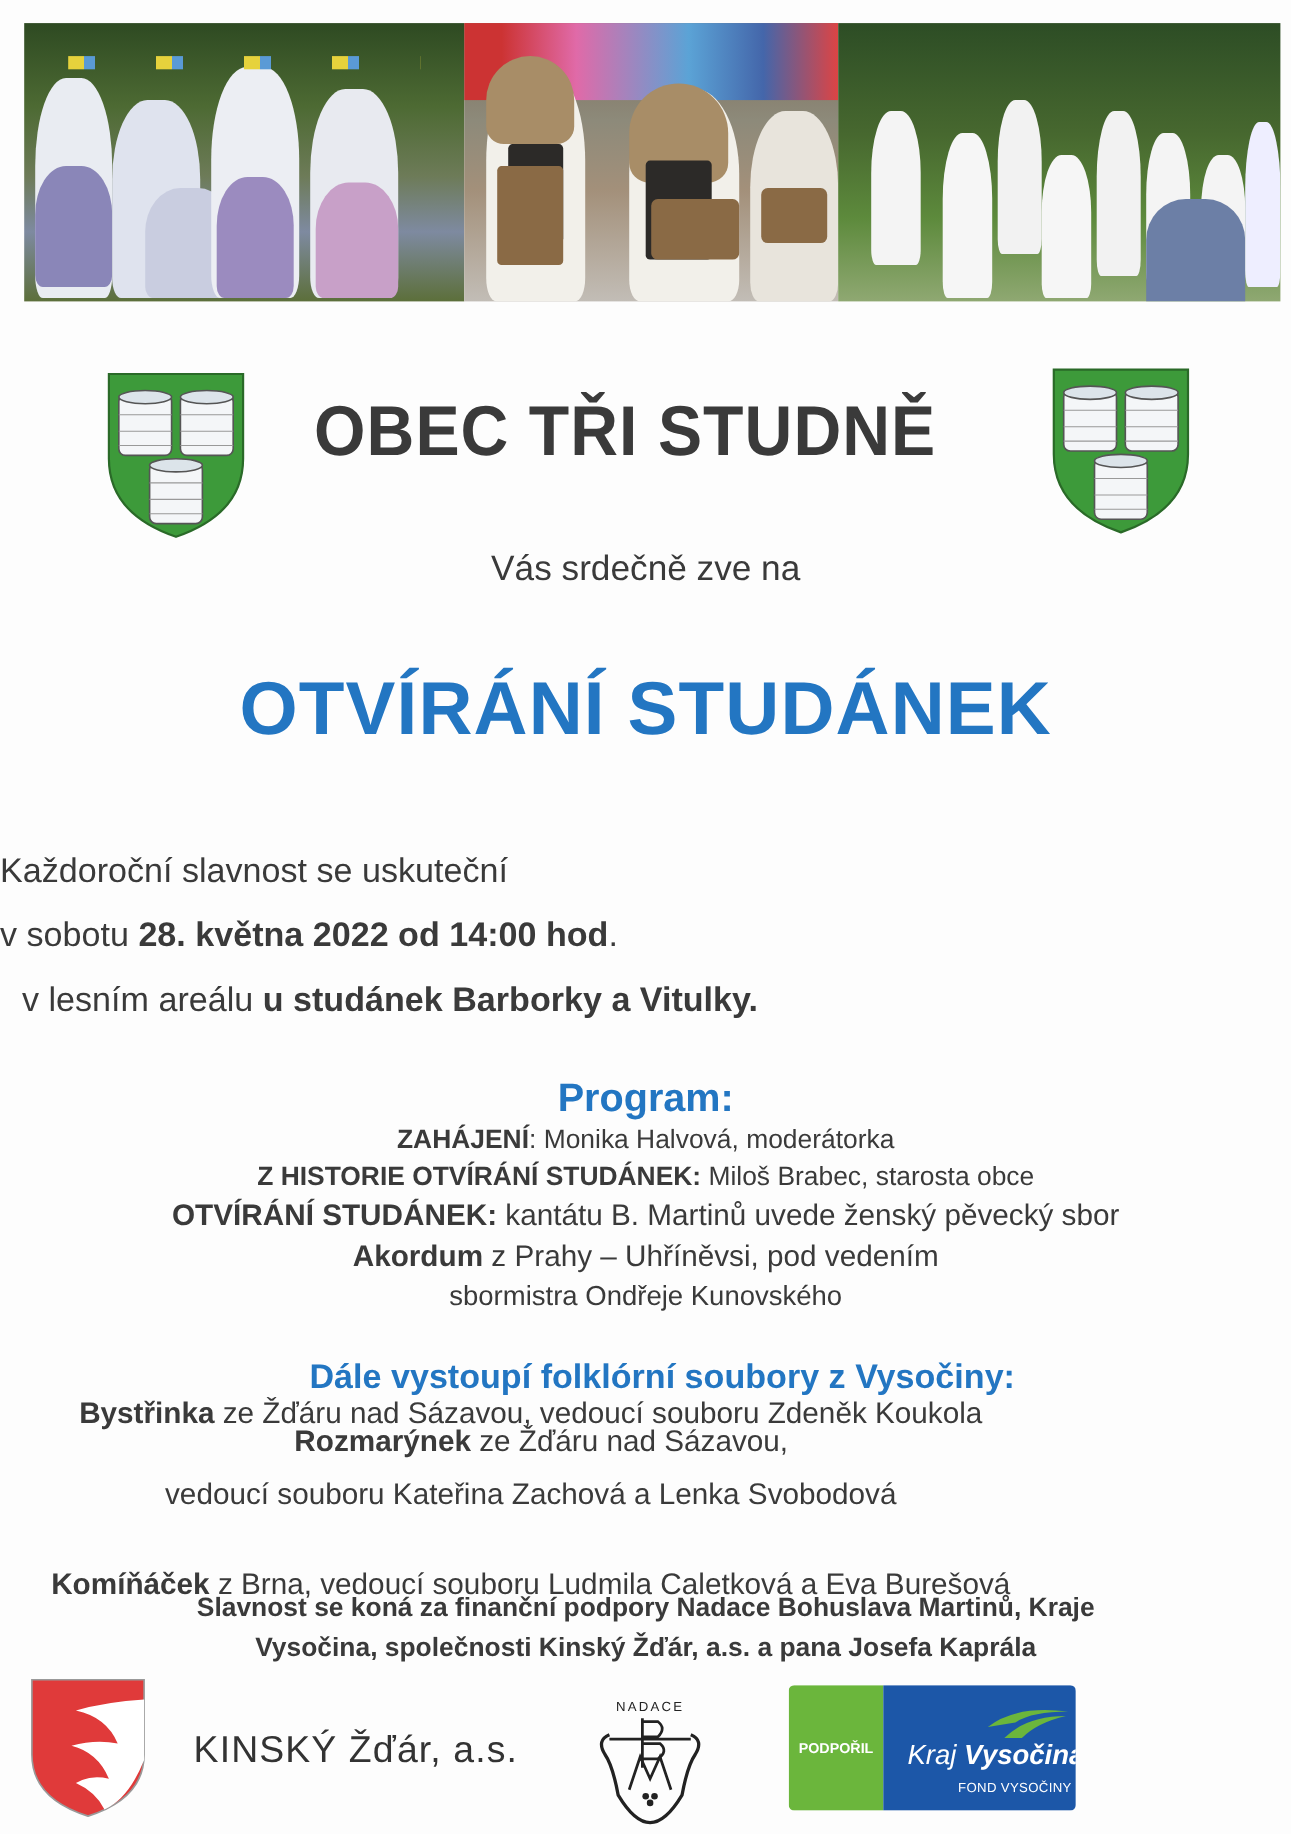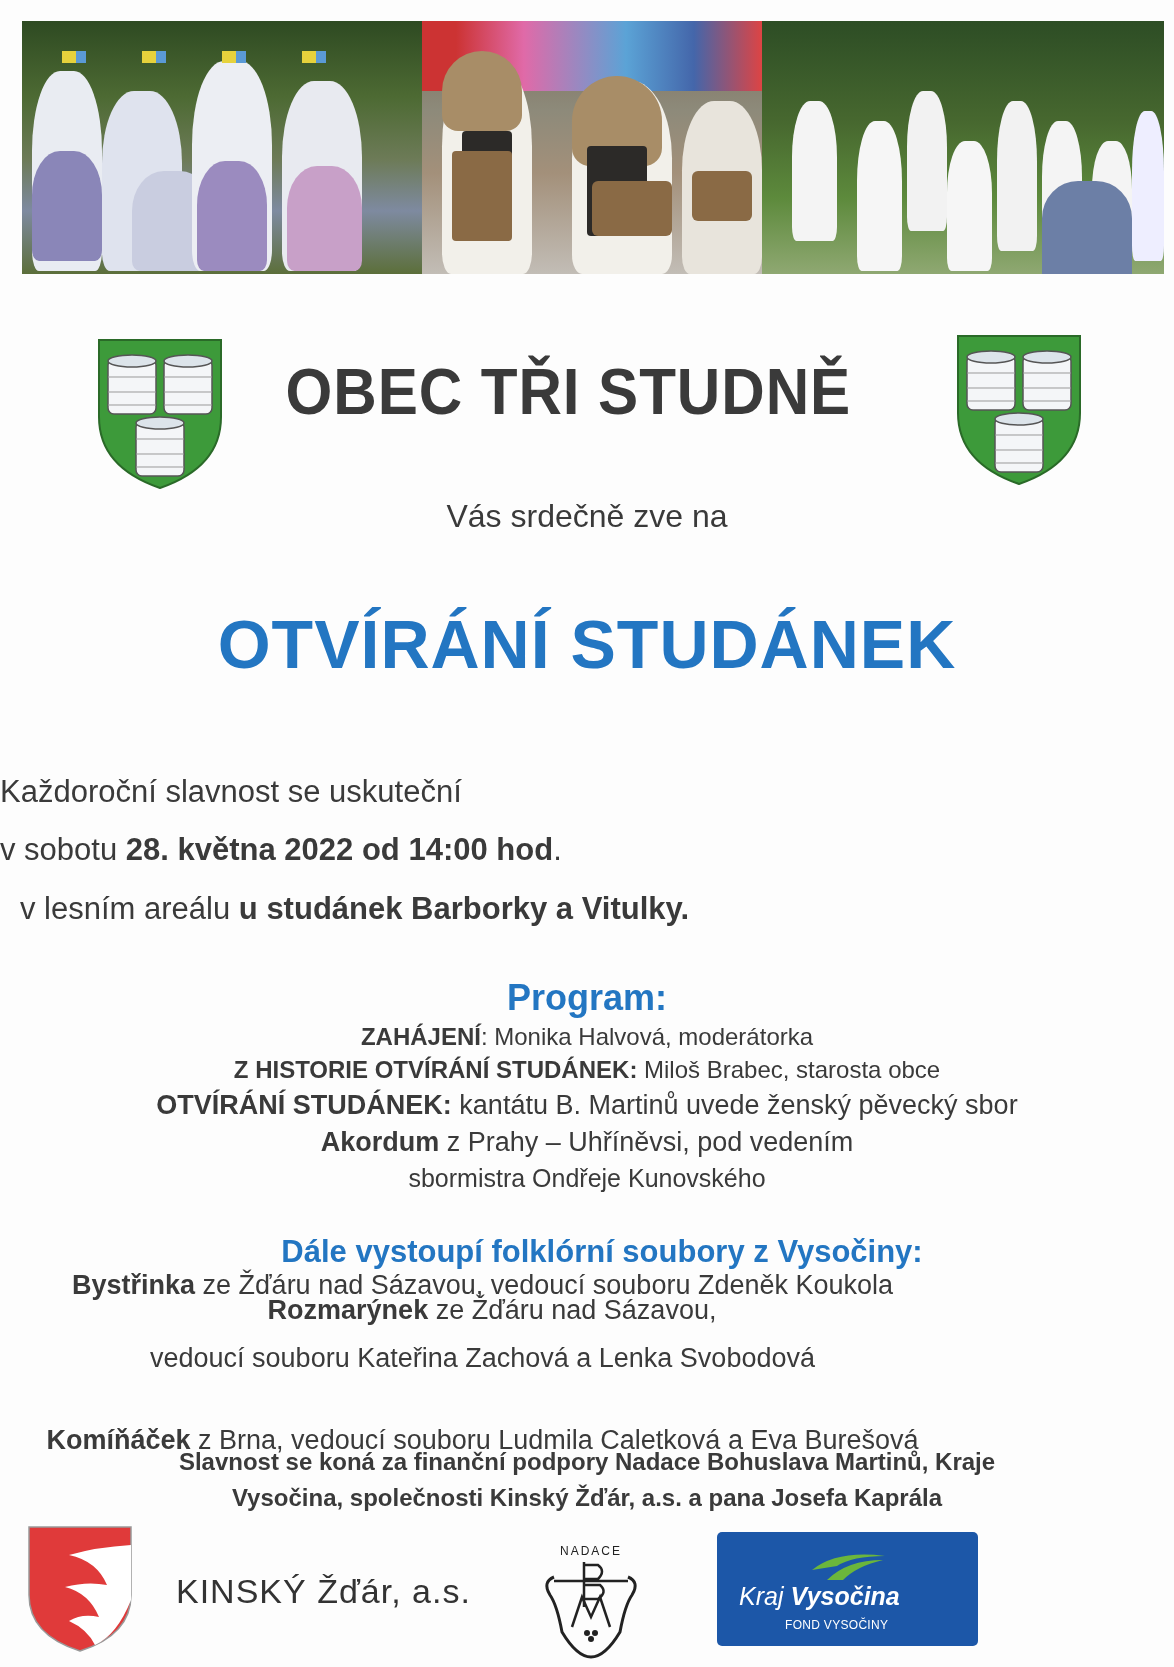--- a/index.html
+++ b/index.html
@@ -183,20 +183,21 @@
     <path d="M52 25 V70 M52 28 H66 Q74 34 66 42 H52 M52 48 H68 Q76 55 66 62 H52" fill="none" stroke="#222" stroke-width="2.5"></path>
     <path d="M40 90 L50 60 L59 80 L68 60 L78 90" fill="none" stroke="#222" stroke-width="2.5"></path>
     <circle cx="55" cy="96" r="3" fill="#222"></circle>
       <circle cx="63" cy="96" r="3" fill="#222"></circle>
       <circle cx="59" cy="102" r="3" fill="#222"></circle>
     <text x="59" y="18" text-anchor="middle" font-size="12" font-family="Liberation Sans, sans-serif" fill="#222" letter-spacing="2">NADACE</text>
   </svg>
 </div>
 
 <div class="kraj">
+  <div class="kraj-green">PODPOŘIL</div>
   <div class="kraj-blue">
     <svg class="kraj-swoosh" viewBox="0 0 80 36">
       <path d="M5 24 Q30 4 78 10 Q45 10 30 20 Z" fill="#6bb63c"></path>
       <path d="M20 34 Q40 14 76 14 Q50 20 36 34 Z" fill="#6bb63c"></path>
     </svg>
     <div class="kraj-name"><span>Kraj</span> <b>Vysočina</b></div>
     <div class="kraj-sub">FOND VYSOČINY</div>
   </div>
 </div>
 

